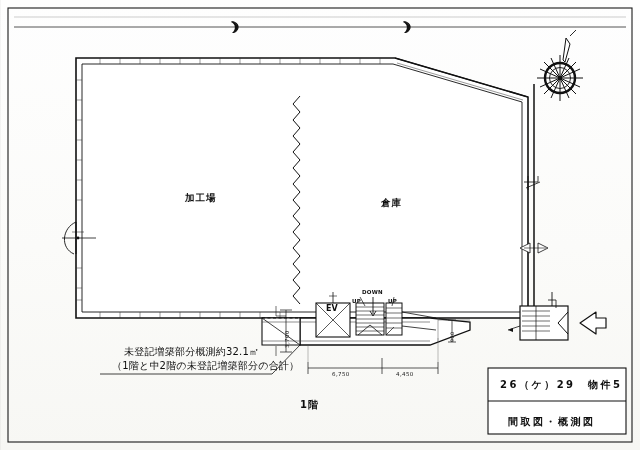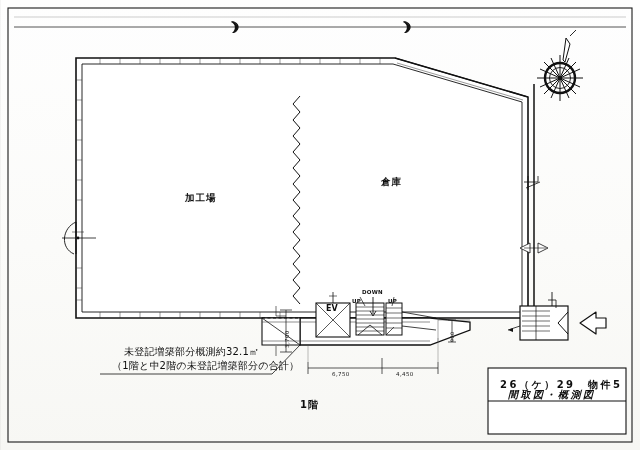--- a/index.html
+++ b/index.html
@@ -285,21 +285,21 @@
 
     <g>
       <rect x="488" y="368" width="138" height="66" fill="#ffffff" stroke="#111" stroke-width="1.1"></rect>
       <line x1="488" y1="401" x2="626" y2="401" stroke="#111" stroke-width="1.1"></line>
     </g>
 
   </svg>
 
   <div class="lbl room-label" style="left:185px;top:192px;">加工場</div>
 
-  <div class="lbl room-label" style="left:381px;top:176px;">倉庫</div>
+  <div class="lbl room-label" style="left:381px;top:197px;">倉庫</div>
 
   <div class="lbl tiny" style="left:326px;top:304px;font-size:8px;letter-spacing:0;">EV</div>
 
   <div class="lbl tiny" style="left:362px;top:289px;">DOWN</div>
 
   <div class="lbl tiny" style="left:352px;top:298px;">UP</div>
 
   <div class="lbl tiny" style="left:388px;top:298px;">UP</div>
 
   <div class="lbl note" style="left:124px;top:346px;">未登記増築部分概測約32.1㎡</div>
@@ -311,15 +311,15 @@
   <div class="lbl dim" style="left:396px;top:371px;">4,450</div>
 
   <div class="lbl dim vert" style="left:284px;top:348px;">3,700</div>
 
   <div class="lbl dim vert" style="left:450px;top:342px;font-size:4.8px;">900</div>
 
   <div class="lbl floor" style="left:300px;top:399px;">1階</div>
 
   <div class="lbl title-txt" style="left:500px;top:379px;">26（ケ）29　物件5</div>
 
-  <div class="lbl title-txt" style="left:508px;top:389px;font-style:italic;">間取図・概測図</div>
+  <div class="lbl title-txt" style="left:508px;top:416px;">間取図・概測図</div>
 
 </div>
 
 </body></html>

